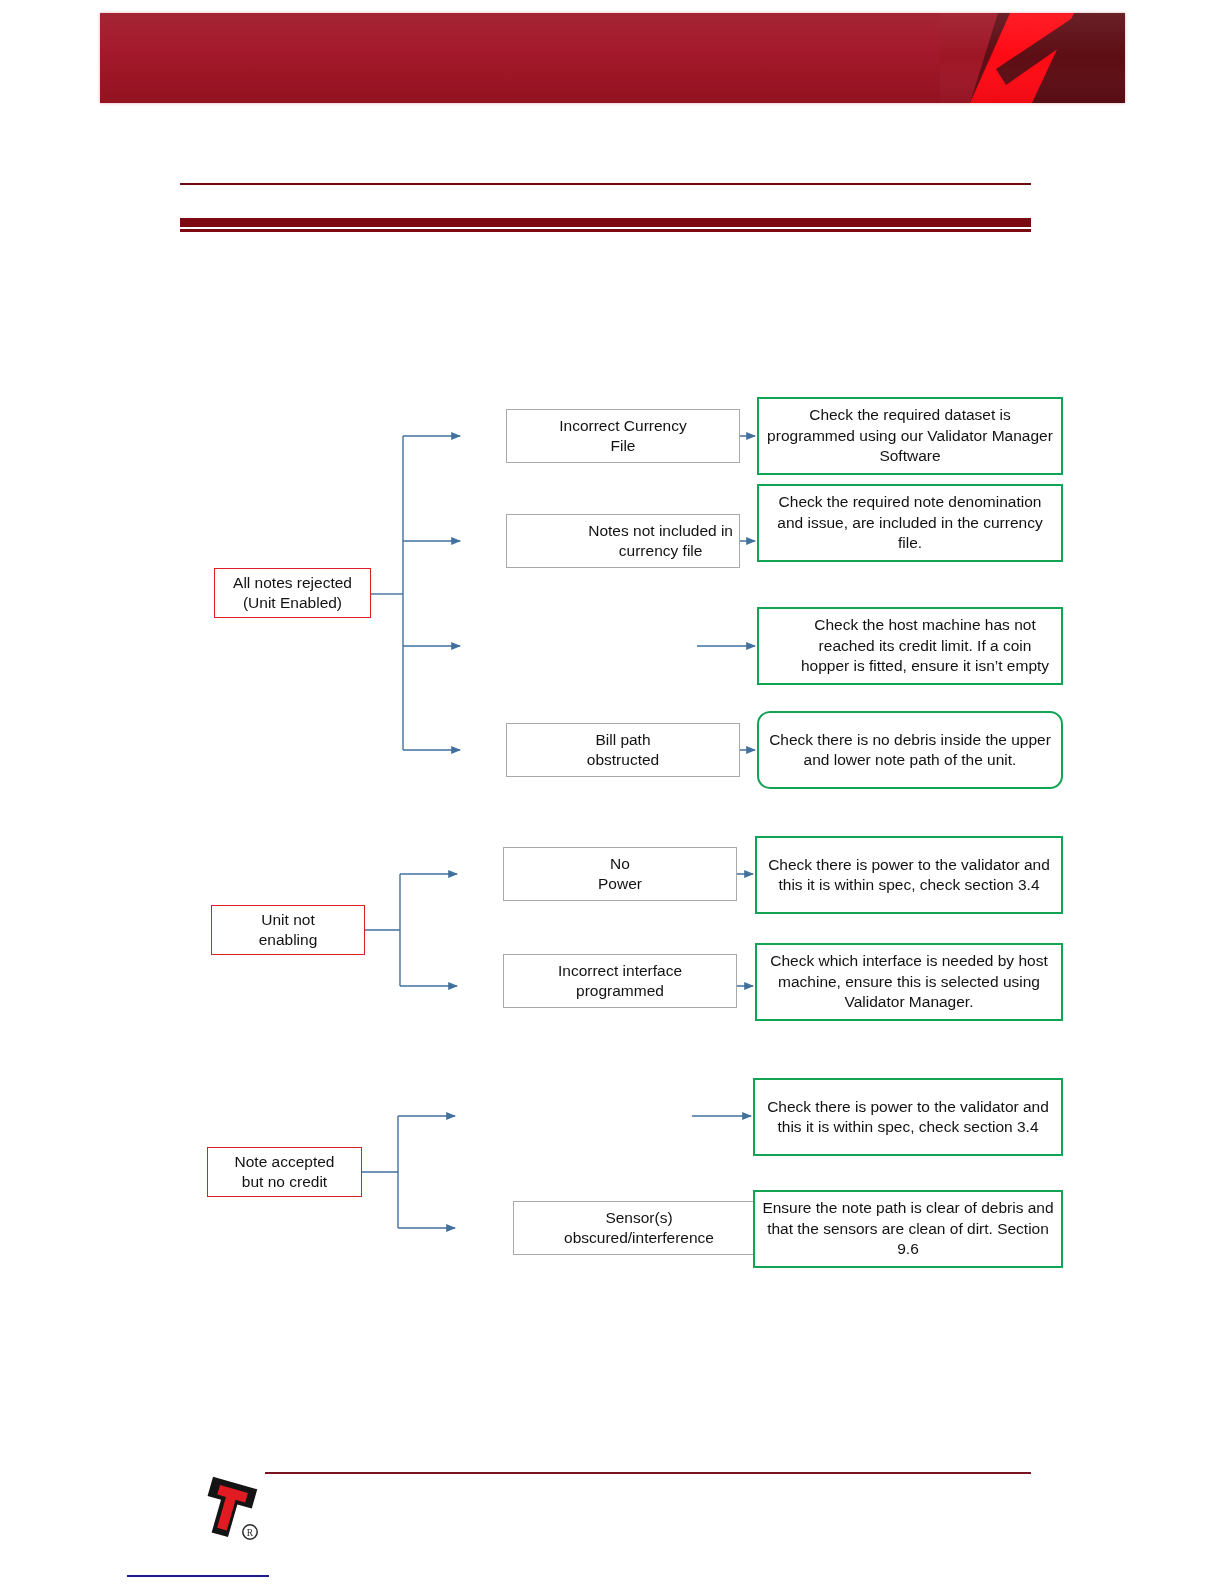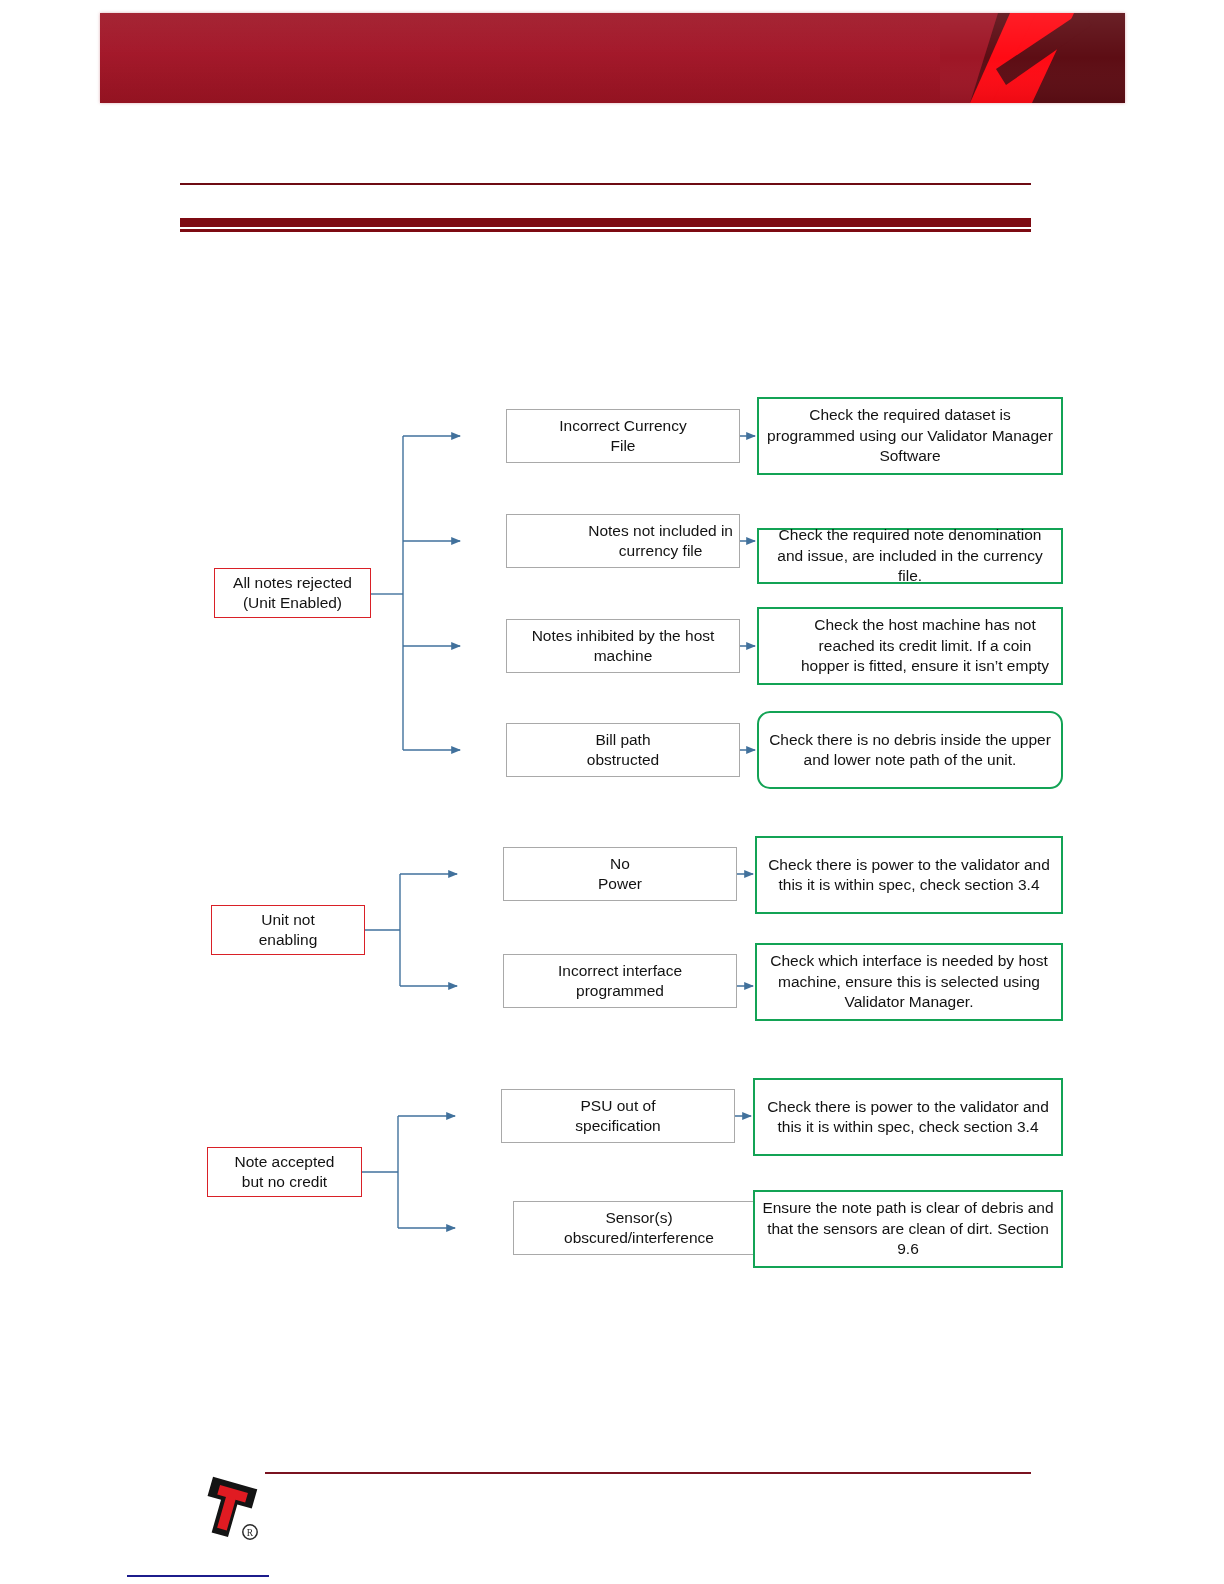--- a/index.html
+++ b/index.html
@@ -220,28 +220,24 @@
 File</span>
     </div>
     <div class="node node-action" style="left:757px; top:397px; width:306px; height:78px;">
       <span class="node-text">Check the required dataset is programmed using our Validator Manager Software</span>
     </div>
 
     <div class="node node-reason" style="left:463px; top:514px; width:234px; height:54px;justify-content:flex-end;">
       <span class="node-text">Notes not included in
 currency file</span>
     </div>
-    <div class="node node-action" style="left:757px; top:528px; width:306px; height:56px;justify-content:center;">
+    <div class="node node-action" style="left:757px; top:484px; width:306px; height:78px;justify-content:center;">
       <span class="node-text">Check the required note denomination and issue, are included in the currency file.</span>
     </div>
 
-    <div class="node node-reason" style="left:463px; top:619px; width:234px; height:54px;">
-      <span class="node-text">Notes inhibited by the host
-machine</span>
-    </div>
     <div class="node node-action" style="left:757px; top:607px; width:306px; height:78px;padding-left:36px;">
       <span class="node-text">Check the host machine has not reached its credit limit. If a coin hopper is fitted, ensure it isn’t empty</span>
     </div>
 
     <div class="node node-reason" style="left:463px; top:723px; width:234px; height:54px;text-align:center;">
       <span class="node-text">Bill path
 obstructed</span>
     </div>
     <div class="node node-action" style="left:757px; top:711px; width:306px; height:78px;border-radius:13px;">
       <span class="node-text">Check there is no debris inside the upper and lower note path of the unit.</span>
@@ -266,24 +262,20 @@
     </div>
     <div class="node node-action" style="left:755px; top:943px; width:308px; height:78px;">
       <span class="node-text">Check which interface is needed by host machine, ensure this is selected using Validator Manager.</span>
     </div>
 
     <div class="node node-cause" style="left:207px; top:1147px; width:155px; height:50px;">
       <span class="node-text">Note accepted
 but no credit</span>
     </div>
 
-    <div class="node node-reason" style="left:458px; top:1089px; width:234px; height:54px;">
-      <span class="node-text">PSU out of
-specification</span>
-    </div>
     <div class="node node-action" style="left:753px; top:1078px; width:310px; height:78px;">
       <span class="node-text">Check there is power to the validator and this it is within spec, check section 3.4</span>
     </div>
 
     <div class="node node-reason" style="left:470px; top:1201px; width:252px; height:54px;">
       <span class="node-text">Sensor(s)
 obscured/interference</span>
     </div>
     <div class="node node-action" style="left:753px; top:1190px; width:310px; height:78px;">
       <span class="node-text">Ensure the note path is clear of debris and that the sensors are clean of dirt. Section 9.6</span>

